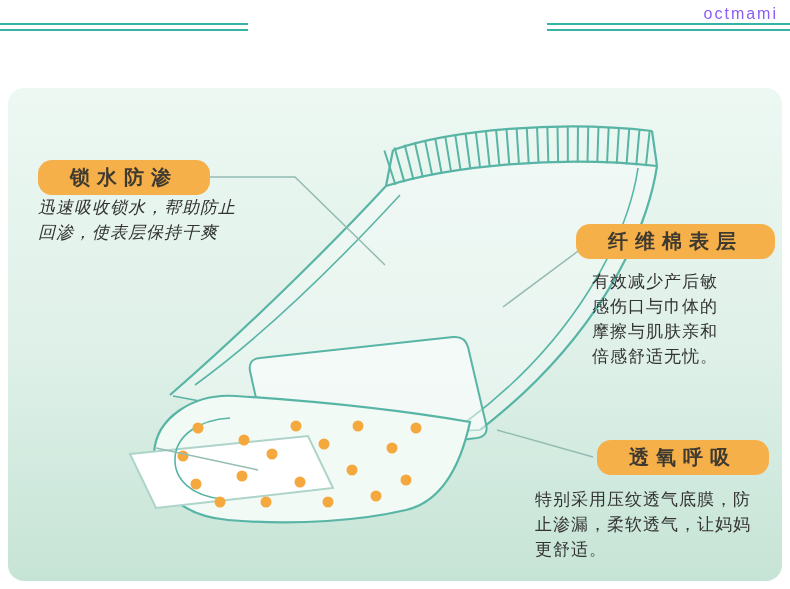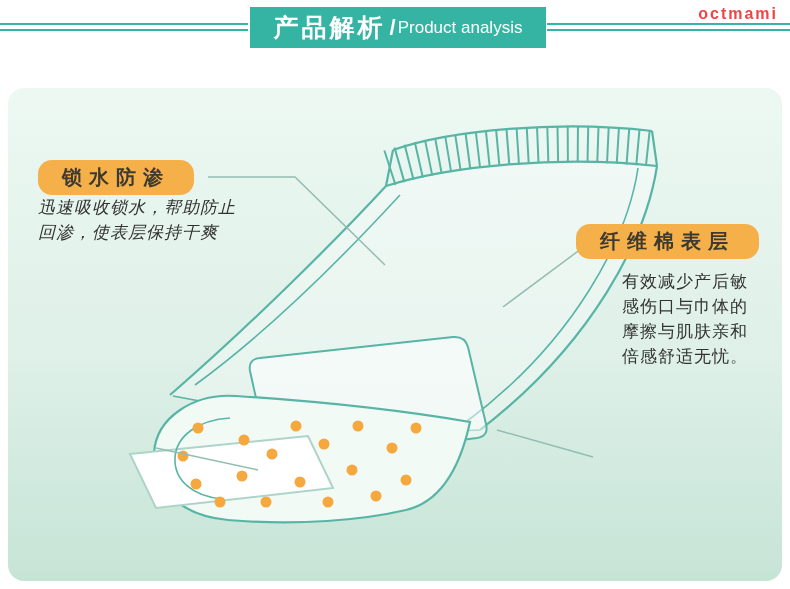--- a/index.html
+++ b/index.html
@@ -18,60 +18,55 @@
   .rule-right{left:547px;right:0;}
   .banner{
     position:absolute;left:250px;top:7px;width:296px;height:41px;
     background:#35b4a3;color:#ffffff;
     display:flex;align-items:center;justify-content:center;
   }
   .banner .cn{font-size:25px;font-weight:bold;letter-spacing:3px;}
   .banner .dv{font-size:22px;font-weight:bold;margin:0 2px 0 4px;}
   .banner .en{font-size:17px;}
   .logo{
-    position:absolute;right:12px;top:5px;color:#ef4444;
-    font-weight:bold;font-size:16px;letter-spacing:2px;
+    position:absolute;right:12px;top:5px;color:#8b5cf6;
+    font-weight:normal;font-size:16px;letter-spacing:2px;
   }
   
   .panel{
     position:absolute;left:8px;top:88px;width:774px;height:493px;
     border-radius:16px;
     background:linear-gradient(180deg,#edf8f3 0%,#def0e8 55%,#c6e4d6 100%);
   }
   .panel svg{position:absolute;left:0;top:0;}
   
   .pill{
     display:inline-block;background:#f6b04a;border-radius:14px;
-    padding:4px 24px;font-size:20px;font-weight:bold;color:#3f3a30;
+    padding:4px 32px;font-size:20px;font-weight:bold;color:#3f3a30;
     letter-spacing:7px;white-space:nowrap;
   }
   .desc{
     font-size:17px;color:#333333;line-height:1.48;
     white-space:pre-line;letter-spacing:1px;
   }
   .callout{position:absolute;}
   .callout-lock{left:30px;top:72px;width:280px;}
   .callout-lock .desc{font-style:italic;}
   .callout-fiber{left:568px;top:136px;width:190px;}
-  .callout-fiber .desc{margin:10px 0 0 46px;}
+  .callout-fiber .desc{margin:10px 0 0 16px;}
   .callout-paper{left:22px;top:342px;}
   .callout-breath{left:527px;top:352px;width:245px;}
   .callout-breath .pill{margin-left:62px;}
   .callout-breath .desc{margin-top:12px;}
 </style>
 </head>
 <body>
 
 <div class="header">
   <div class="rule rule-left"></div>
-  <div class="banner">
-    <span class="cn">产品解析</span>
-    <span class="dv">/</span>
-    <span class="en">Product analysis</span>
-  </div>
   <div class="rule rule-right"></div>
   <div class="logo">octmami</div>
 </div>
 
 <div class="panel">
 
   <svg width="774" height="493" viewBox="0 0 774 493">
 
     <path d="M 378 98 C 442 78 552 67 649 78 C 638 150 585 255 472 342 C 400 348 280 330 162 307 C 245 235 330 150 378 98 Z" fill="rgba(255,255,255,0.32)" stroke="none"></path>
 
@@ -135,14 +130,20 @@
 
   <div class="callout callout-fiber">
     <span class="pill">纤维棉表层</span>
     <div class="desc">有效减少产后敏
 感伤口与巾体的
 摩擦与肌肤亲和
 倍感舒适无忧。</div>
   </div>
 
 
+  <div class="callout callout-breath">
+    <span class="pill">透氧呼吸</span>
+    <div class="desc">特别采用压纹透气底膜，防
+止渗漏，柔软透气，让妈妈
+更舒适。</div>
+  </div>
 
 </div>
 
 </body></html>

